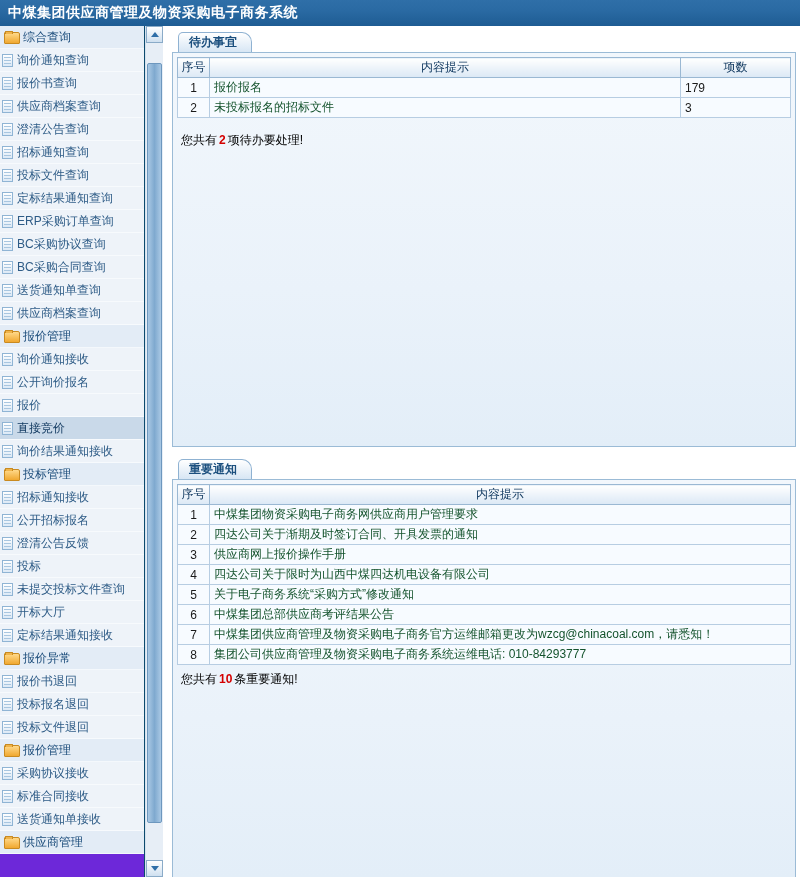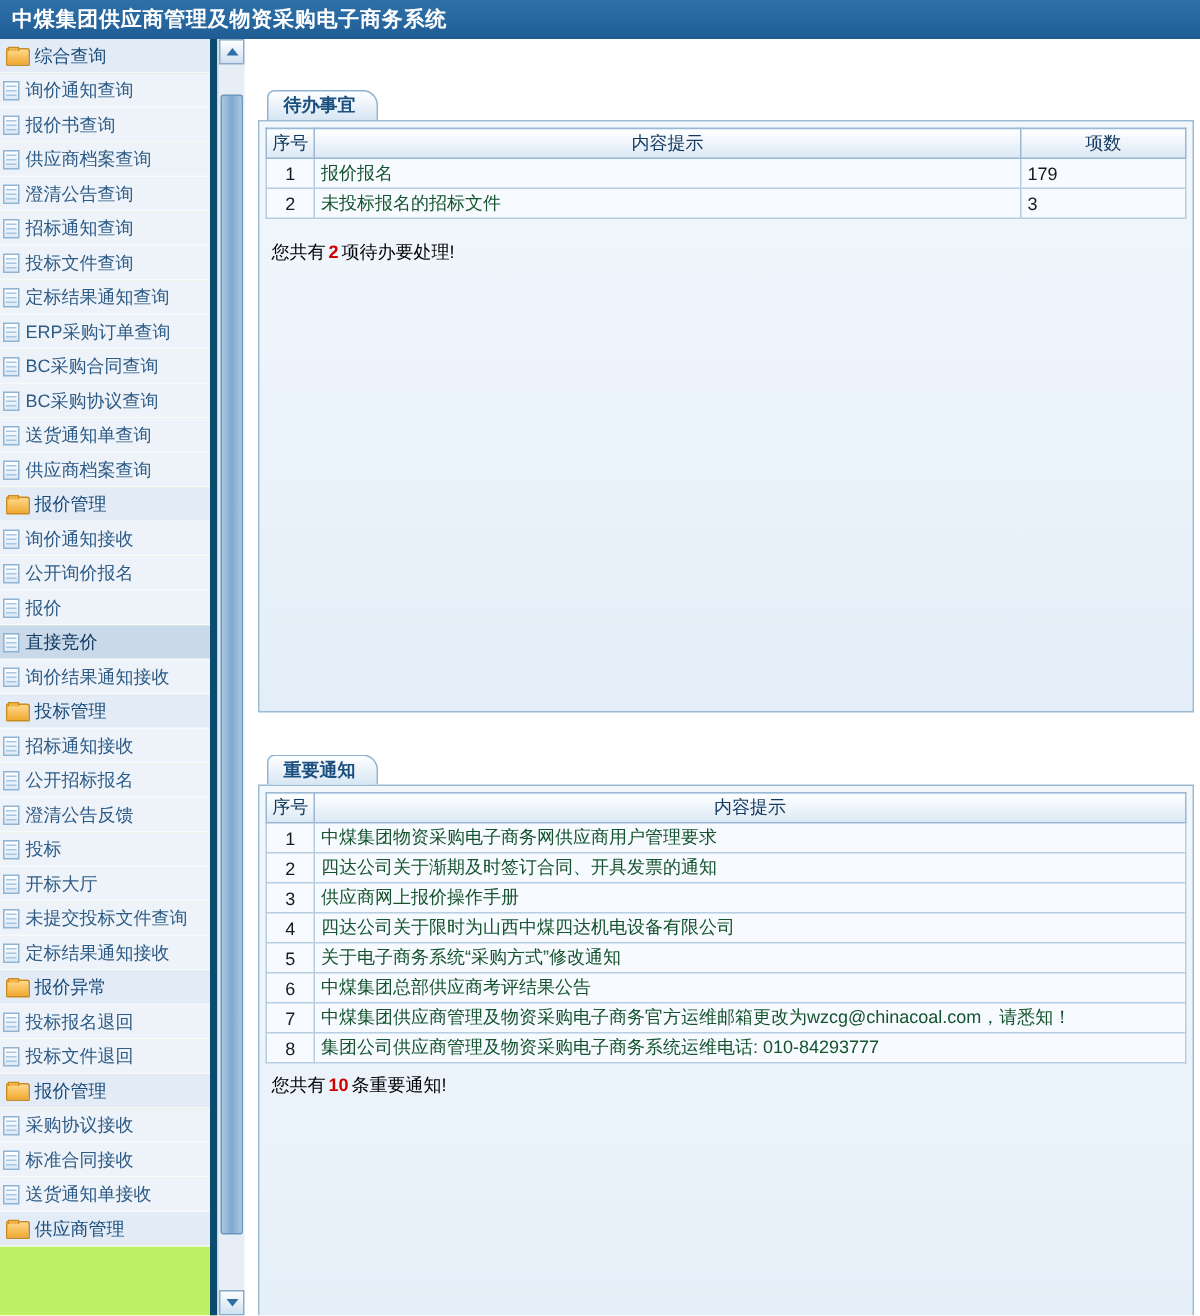--- a/index.html
+++ b/index.html
@@ -29,24 +29,24 @@
   
   .body-wrap {
     display: flex;
     height: 851px;
     background: #ffffff;
   }
 
   
   .sidebar {
     width: 145px;
-    background: #bef264;
+    background: #6d28d9;
     position: relative;
     overflow: hidden;
-    border-right: 5px solid #0c4a6e;
+    border-right: 1px solid #0c4a6e;
   }
   .nav-list { list-style: none; margin: 0; padding: 0; }
   .nav-group {
     display: flex; align-items: center;
     height: 23px;
     padding-left: 4px;
     color: #1a4b7a;
     font-size: 12px;
     background: #e3ecf6;
     border-bottom: 1px solid #f4f8fc;
@@ -155,21 +155,20 @@
     padding: 6px 4px 4px 10px;
     overflow: hidden;
   }
   .panel { margin-bottom: 12px; }
 
   .panel-tabstrip {
     display: flex;
     align-items: center;
     height: 20px;
     padding-left: 6px;
-    margin-top: 28px;
   }
   .panel-tab {
     height: 20px;
     padding: 0 14px 0 10px;
     background: linear-gradient(to bottom, #ffffff, #d7e6f4);
     border: 1px solid #8fb2d2;
     border-bottom: none;
     border-radius: 5px 10px 0 0;
     font-size: 12px;
     font-weight: bold;
@@ -264,28 +263,28 @@
           <li class="nav-item">
             <span class="doc"></span>
             <span>定标结果通知查询</span>
           </li>
           <li class="nav-item">
             <span class="doc"></span>
             <span>ERP采购订单查询</span>
           </li>
           <li class="nav-item">
             <span class="doc"></span>
+            <span>BC采购协议查询</span>
+          </li>
+          <li class="nav-item">
+            <span class="doc"></span>
             <span>BC采购合同查询</span>
           </li>
           <li class="nav-item">
             <span class="doc"></span>
-            <span>BC采购协议查询</span>
-          </li>
-          <li class="nav-item">
-            <span class="doc"></span>
             <span>送货通知单查询</span>
           </li>
           <li class="nav-item">
             <span class="doc"></span>
             <span>供应商档案查询</span>
           </li>
           <li class="nav-group">
             <span class="folder"></span>
             <span>报价管理</span>
           </li>
@@ -324,33 +323,37 @@
           <li class="nav-item">
             <span class="doc"></span>
             <span>澄清公告反馈</span>
           </li>
           <li class="nav-item">
             <span class="doc"></span>
             <span>投标</span>
           </li>
           <li class="nav-item">
             <span class="doc"></span>
+            <span>未提交投标文件查询</span>
+          </li>
+          <li class="nav-item">
+            <span class="doc"></span>
             <span>开标大厅</span>
           </li>
           <li class="nav-item">
             <span class="doc"></span>
-            <span>未提交投标文件查询</span>
-          </li>
-          <li class="nav-item">
-            <span class="doc"></span>
             <span>定标结果通知接收</span>
           </li>
           <li class="nav-group">
             <span class="folder"></span>
             <span>报价异常</span>
+          </li>
+          <li class="nav-item">
+            <span class="doc"></span>
+            <span>报价书退回</span>
           </li>
           <li class="nav-item">
             <span class="doc"></span>
             <span>投标报名退回</span>
           </li>
           <li class="nav-item">
             <span class="doc"></span>
             <span>投标文件退回</span>
           </li>
           <li class="nav-group">

